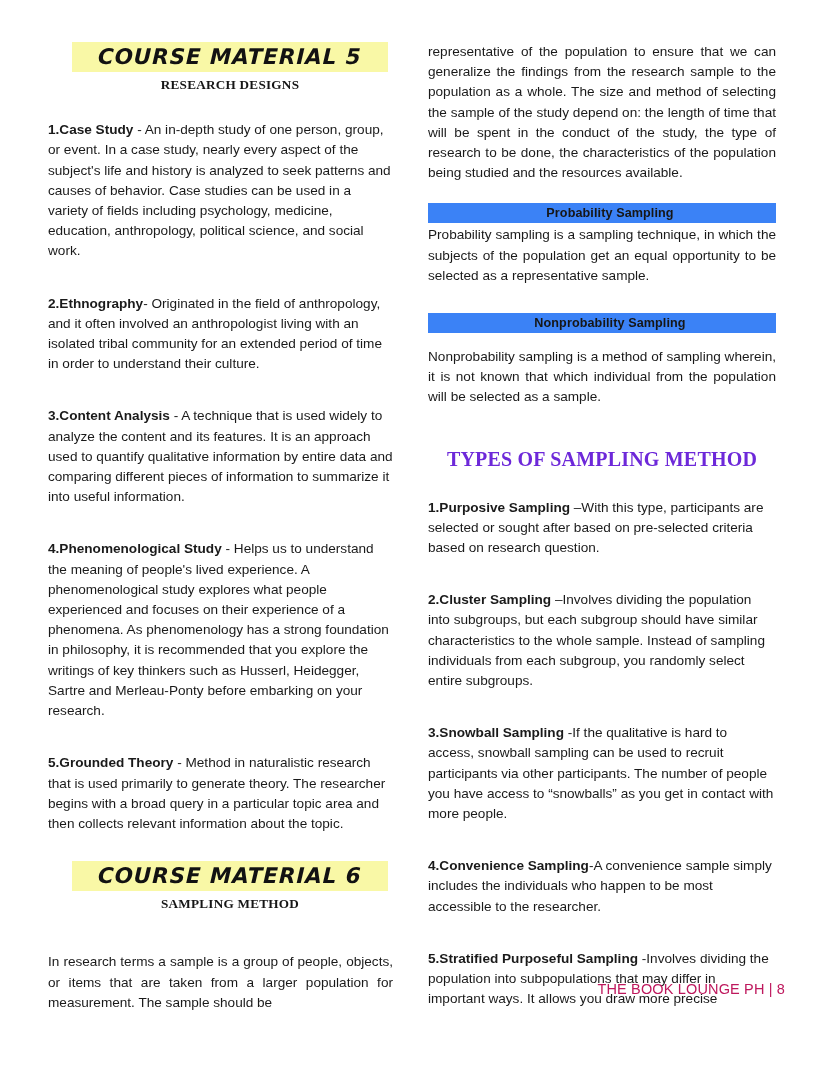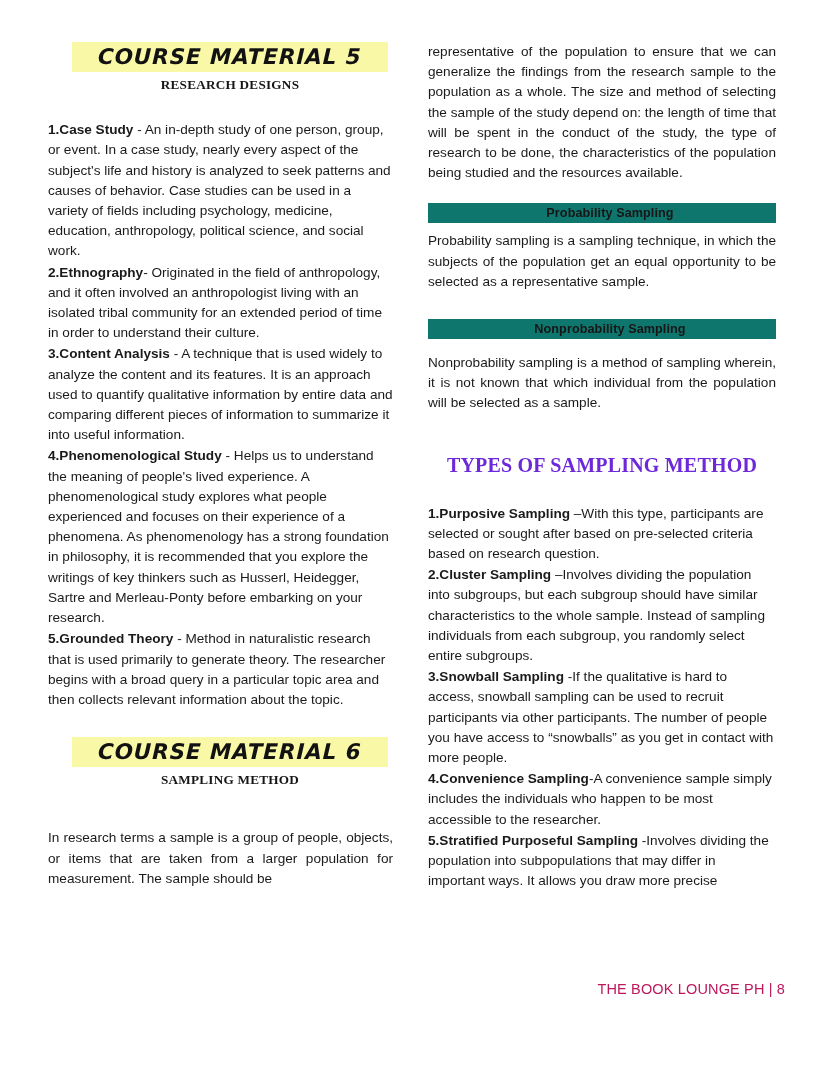--- a/index.html
+++ b/index.html
@@ -76,31 +76,31 @@
   }
 
   
   p.para {
     margin: 0;
     font-size: 13.6px;
     line-height: 20.2px;
     color: #1a1a1a;
     text-align: left;
   }
-  p.para + p.para { margin-top: 1px; }
+  p.para + p.para { margin-top: 32px; }
   p.para.just { text-align: justify; }
   .lead { font-weight: 700; }
 
   .gap-lg { height: 27px; }
   .gap-md { height: 20px; }
   .gap-sm { height: 13px; }
 
   
   .sec-bar {
-    background: #0f766e;
+    background: #3b82f6;
     width: 348px;
     text-align: center;
     font-size: 12.6px;
     font-weight: 700;
     color: #161616;
     padding: 3px 0 3px 0;
     letter-spacing: 0.1px;
   }
   .sec-bar .bar-inner { display: inline-block; padding-left: 16px; }
 
@@ -167,21 +167,21 @@
 
     <div class="col col-right">
 
       <p class="para just">representative of the population to ensure that we can generalize the findings from the research sample to the population as a whole. The size and method of selecting the sample of the study depend on: the length of time that will be spent in the conduct of the study, the type of research to be done, the characteristics of the population being studied and the resources available.</p>
 
       <div class="gap-md"></div>
 
       <div class="sec-bar">
         <span class="bar-inner">Probability Sampling</span>
       </div>
-      <p class="para just" style="margin-top:8px;">Probability sampling is a sampling technique, in which the subjects of the population get an equal opportunity to be selected as a representative sample.</p>
+      <p class="para just" style="margin-top:2px;">Probability sampling is a sampling technique, in which the subjects of the population get an equal opportunity to be selected as a representative sample.</p>
 
       <div class="gap-lg"></div>
 
       <div class="sec-bar">
         <span class="bar-inner">Nonprobability Sampling</span>
       </div>
       <p class="para just" style="margin-top:14px;">Nonprobability sampling is a method of sampling wherein, it is not known that which individual from the population will be selected as a sample.</p>
 
       <div class="gap-lg"></div>
       <div class="gap-sm"></div>

